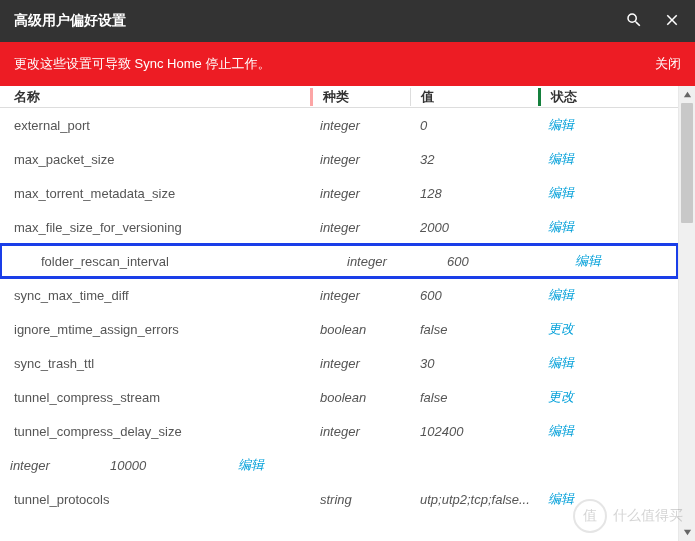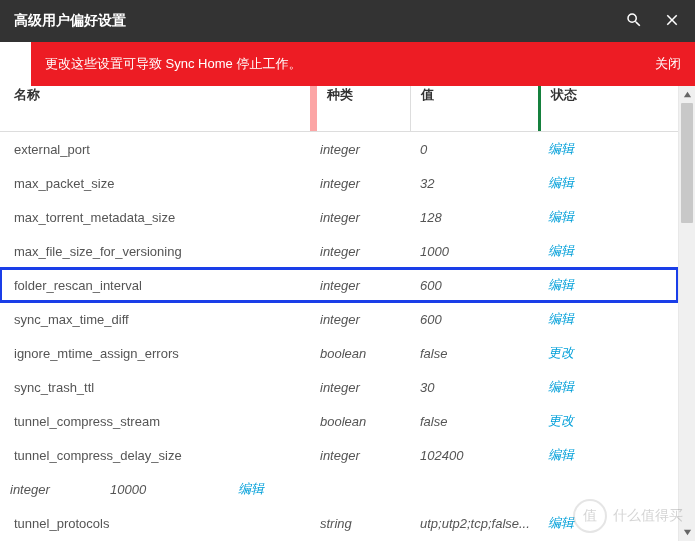--- a/index.html
+++ b/index.html
@@ -24,53 +24,53 @@
   .titlebar-title { font-size: 14px; font-weight: bold; flex: 1; }
   .titlebar-icons { display: flex; gap: 20px; align-items: center; }
   .titlebar-icons svg { width: 18px; height: 18px; fill: #fff; cursor: pointer; }
   .warnbar {
     background: #ed1c24;
     color: #fff;
     height: 44px;
     display: flex;
     align-items: center;
     padding: 0 14px;
-    margin-left: 31px;
   }
   .warnbar-text { flex: 1; font-size: 13px; }
   .warnbar-close { font-size: 13px; cursor: pointer; }
   .content {
     position: absolute;
     top: 86px; bottom: 0; left: 0; right: 0;
     display: flex;
   }
   .table-wrap { flex: 1; overflow: hidden; }
   .thead {
     display: flex;
-    height: 46px;
+    height: 22px;
+    align-items: center;
     border-bottom: 1px solid #ddd;
     font-weight: bold;
     color: #333;
     font-size: 13px;
   }
   .col-name { width: 310px; padding-left: 14px; }
-  .col-type { width: 100px; border-left: 7px solid #fca5a5; padding-left: 10px; }
+  .col-type { width: 100px; border-left: 3px solid #fca5a5; padding-left: 10px; }
   .col-value { width: 128px; border-left: 1px solid #ddd; padding-left: 10px; overflow: hidden; white-space: nowrap; }
   .col-status { flex: 1; border-left: 3px solid #15803d; padding-left: 10px; }
   .tbody .row {
     display: flex;
     height: 34px;
     align-items: center;
     color: #555;
     font-size: 13px;
     position: relative;
   }
   .tbody .col-type, .tbody .col-value, .tbody .col-status { border-left: none; font-style: italic; }
   .action-link { color: #009fd9; cursor: pointer; }
-  .highlight { outline: 3px solid #1a3ee8; outline-offset: -2px; }
+  .highlight { outline: 3px solid #1a3ee8; outline-offset: -2px; padding-left: 27px; }
   .scrollbar {
     width: 17px;
     background: #f0f0f0;
     display: flex;
     flex-direction: column;
     border-left: 1px solid #e8e8e8;
   }
   .sb-btn {
     height: 17px;
     display: flex;
@@ -153,21 +153,21 @@
         </div>
         <div class="row">
           <div class="col-name">max_torrent_metadata_size</div>
           <div class="col-type">integer</div>
           <div class="col-value">128</div>
           <div class="col-status"><span class="action-link">编辑</span></div>
         </div>
         <div class="row">
           <div class="col-name">max_file_size_for_versioning</div>
           <div class="col-type">integer</div>
-          <div class="col-value">1000</div>
+          <div class="col-value">2000</div>
           <div class="col-status"><span class="action-link">编辑</span></div>
         </div>
         <div class="row highlight">
           <div class="col-name">folder_rescan_interval</div>
           <div class="col-type">integer</div>
           <div class="col-value">600</div>
           <div class="col-status"><span class="action-link">编辑</span></div>
         </div>
         <div class="row">
           <div class="col-name">sync_max_time_diff</div>

